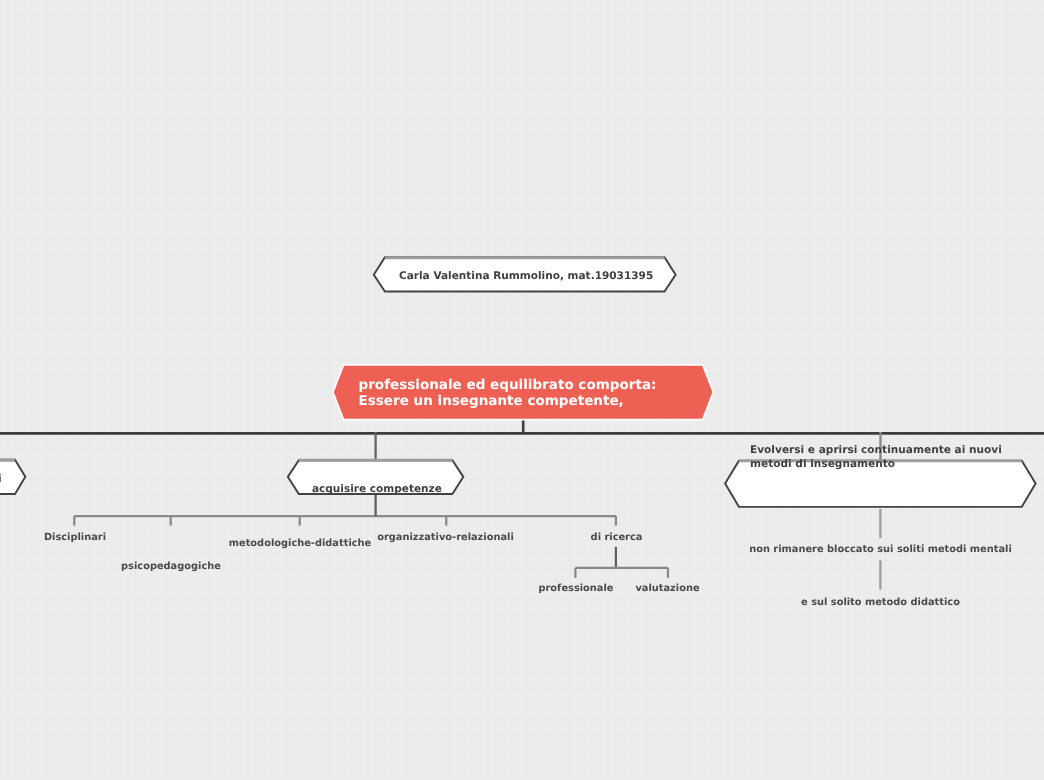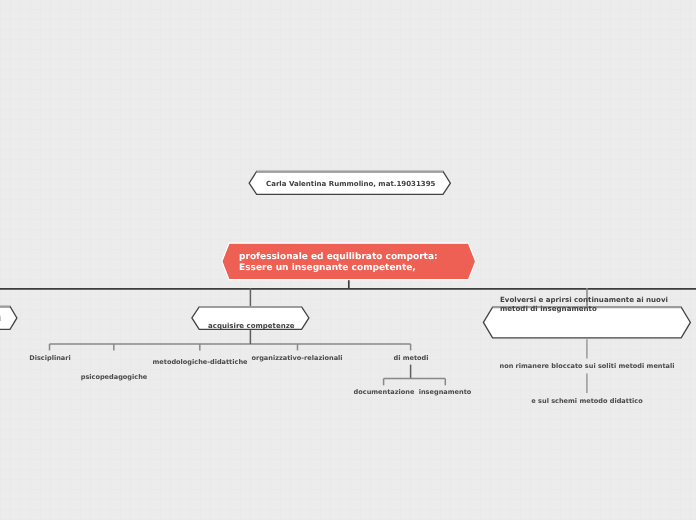--- a/index.html
+++ b/index.html
@@ -95,20 +95,20 @@
 
   <div class="nodetext" style="left:500.2px;top:296px;font-size:7.05px;line-height:8.6px;">
     <div>Evolversi e aprirsi continuamente ai nuovi</div>
     <div>metodi di insegnamento</div>
   </div>
 
   <div class="lbl" style="left:49.5px;top:354.5px;transform:translateX(-50%)">Disciplinari</div>
   <div class="lbl" style="left:113.8px;top:374px;transform:translateX(-50%)">psicopedagogiche</div>
   <div class="lbl" style="left:199.8px;top:359px;transform:translateX(-50%)">metodologiche-didattiche</div>
   <div class="lbl" style="left:297px;top:354.5px;transform:translateX(-50%)">organizzativo-relazionali</div>
-  <div class="lbl" style="left:410.6px;top:354.5px;transform:translateX(-50%)">di metodi</div>
+  <div class="lbl" style="left:410.6px;top:354.5px;transform:translateX(-50%)">di ricerca</div>
 
-  <div class="lbl" style="left:383.6px;top:389.3px;transform:translateX(-50%)">documentazione</div>
-  <div class="lbl" style="left:445.3px;top:389.3px;transform:translateX(-50%)">insegnamento</div>
+  <div class="lbl" style="left:383.6px;top:389.3px;transform:translateX(-50%)">professionale</div>
+  <div class="lbl" style="left:445.3px;top:389.3px;transform:translateX(-50%)">valutazione</div>
 
   <div class="lbl" style="left:586.9px;top:363.0px;transform:translateX(-50%)">non rimanere bloccato sui soliti metodi mentali</div>
-  <div class="lbl" style="left:586.9px;top:398.0px;transform:translateX(-50%)">e sul schemi metodo didattico</div>
+  <div class="lbl" style="left:586.9px;top:398.0px;transform:translateX(-50%)">e sul solito metodo didattico</div>
 </div>
 
 </body></html>

